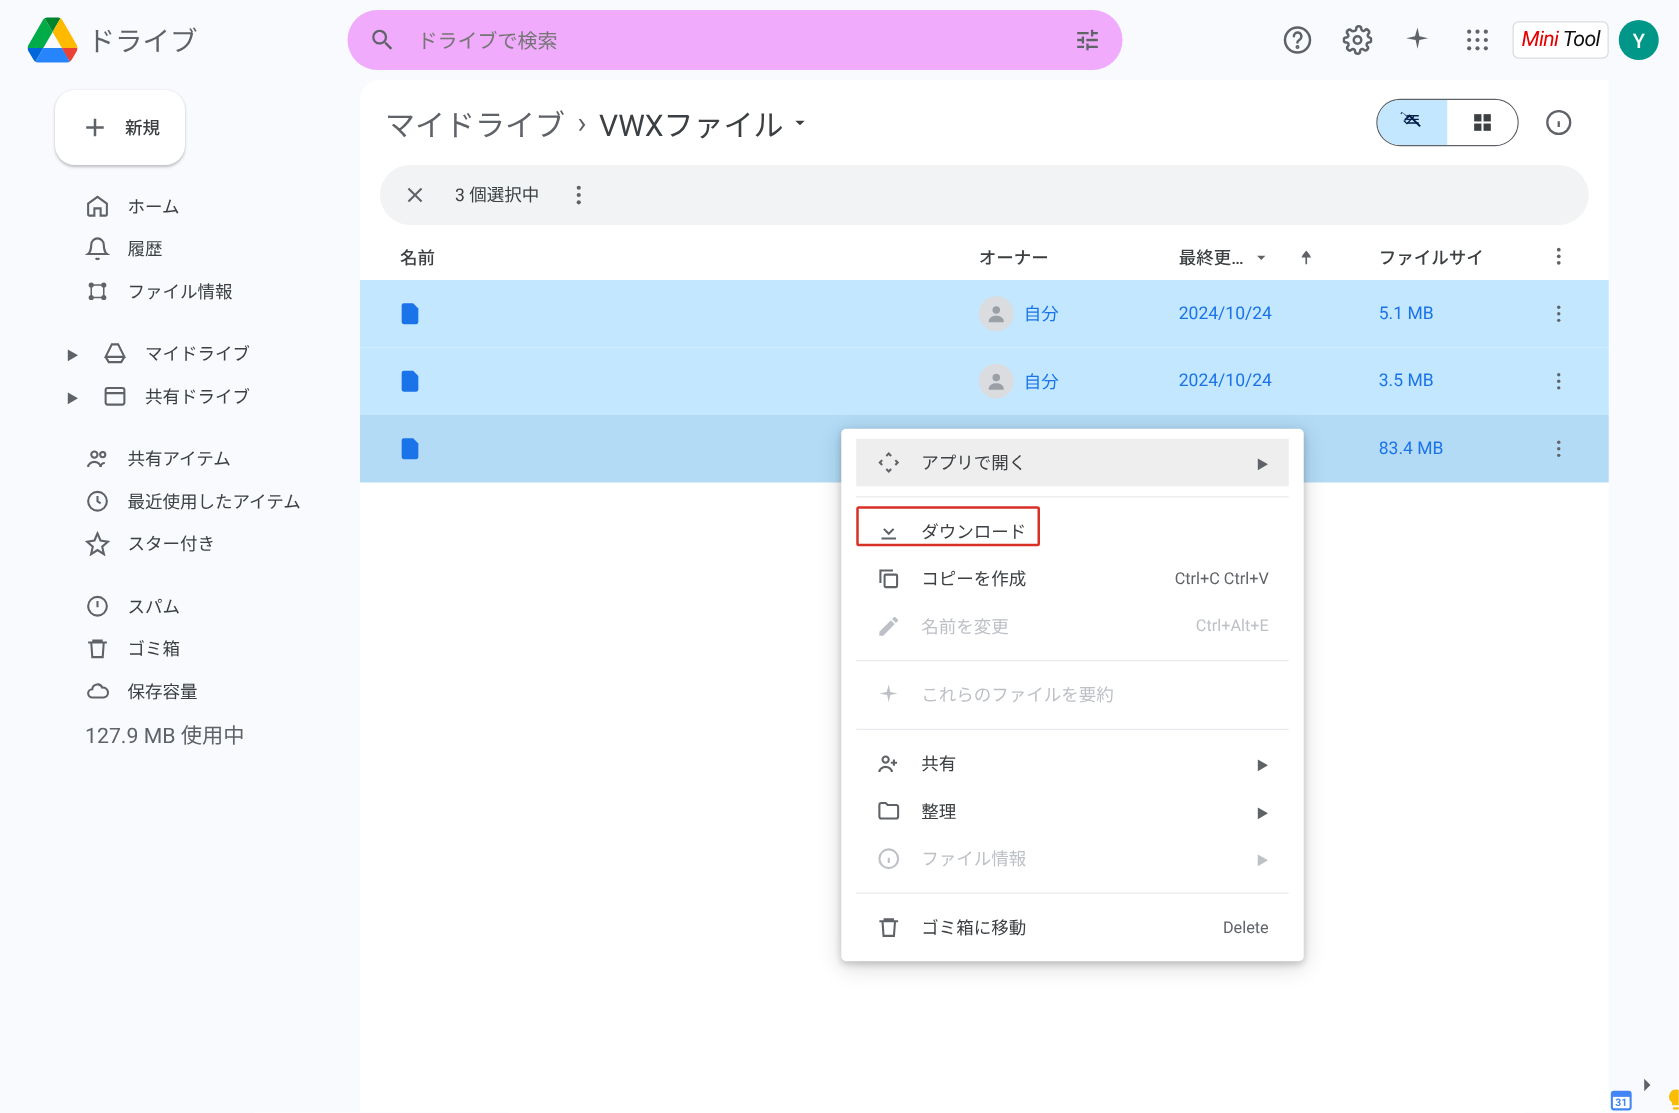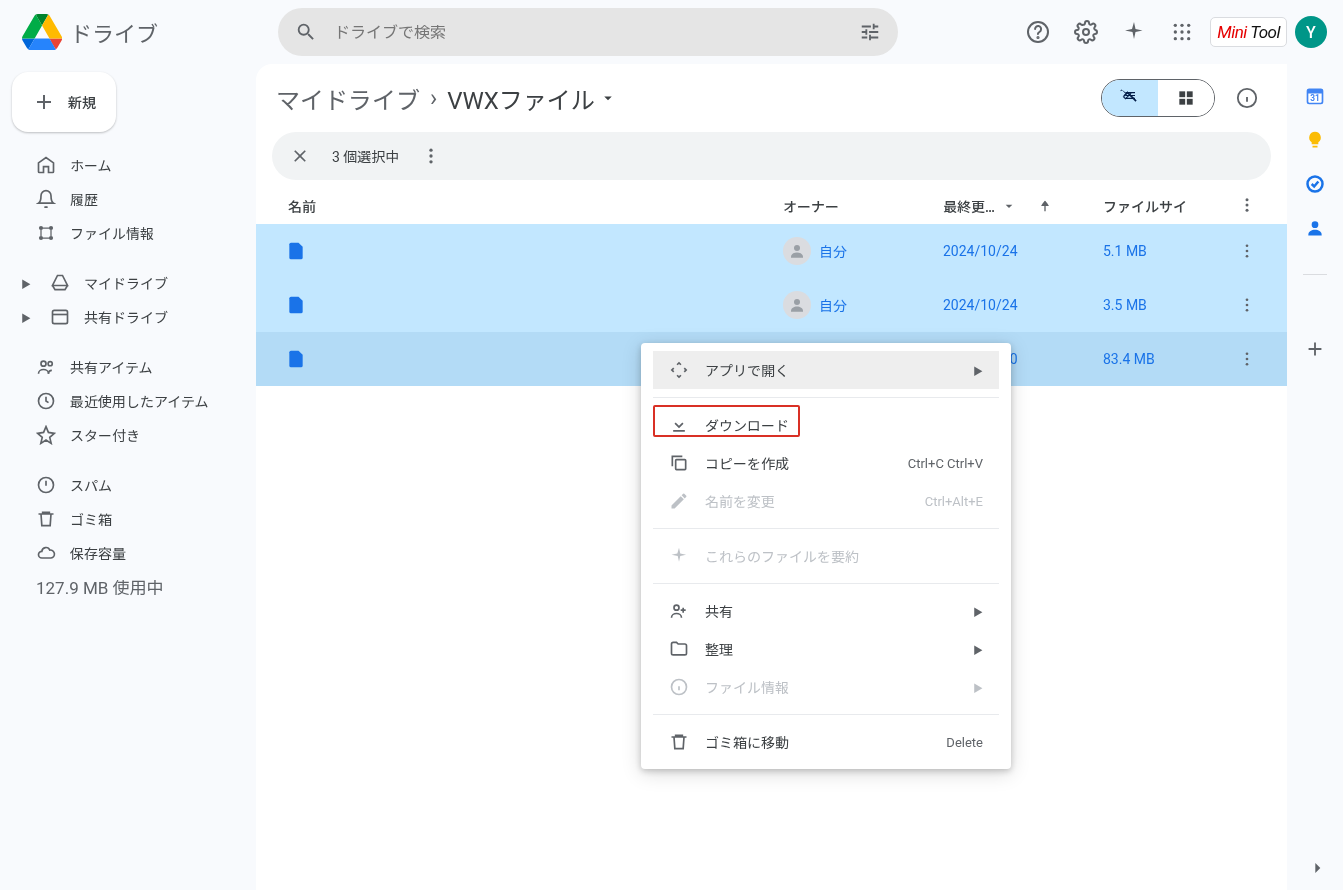--- a/index.html
+++ b/index.html
@@ -2,30 +2,30 @@
 <html><head>
 <meta charset="utf-8">
 <style>
 * { box-sizing: border-box; margin: 0; padding: 0; font-family: 'Roboto', 'Noto Sans JP', Arial, sans-serif; }
 body { width: 1343px; height: 890px; background: #f8fafd; overflow: hidden; position: relative; }
 
 .header { display: flex; height: 64px; padding: 8px; gap: 22px; }
 .logo-section { display: flex; align-items: center; gap: 8px; padding-left: 14px; width: 248px; }
 .logo-icon { width: 40px; height: 40px; }
 .logo-text { font-size: 22px; color: #5f6368; }
-.search-bar { flex: 0 0 620px; height: 48px; background: #e5e5e5; border-radius: 24px; display: flex; align-items: center; padding: 0 8px; }
+.search-bar { flex: 0 0 620px; height: 48px; background: #f0abfc; border-radius: 24px; display: flex; align-items: center; padding: 0 8px; }
 .search-icon-btn, .tune-icon-btn { width: 40px; height: 40px; display: flex; align-items: center; justify-content: center; border-radius: 50%; }
 .search-input { flex: 1; border: none; background: transparent; font-size: 16px; color: #5f6368; outline: none; padding: 0 8px; }
 .header-right { flex: 1; display: flex; align-items: center; justify-content: flex-end; gap: 8px; padding-right: 8px; }
 .hicon { width: 40px; height: 40px; display: flex; align-items: center; justify-content: center; border-radius: 50%; color: #5f6368; }
 .mini-tool { background: #fff; border: 1px solid #dadce0; border-radius: 5px; padding: 4px 6px; color: #e60000; font-weight: 400; font-size: 17px; font-style: italic; letter-spacing: -0.5px; }
 .mini-tool span { color: #111; }
 .avatar { width: 32px; height: 32px; border-radius: 50%; background: #009688; color: #fff; display: flex; align-items: center; justify-content: center; font-size: 16px; font-weight: 500; }
 
-.body-row { display: flex; height: calc(100% - 64px); }
+.body-row { display: flex; height: calc(100% - 64px); margin-left: 32px; }
 .sidebar { width: 256px; padding: 8px 12px; }
 .new-btn { display: flex; align-items: center; gap: 12px; background: #fff; border: none; border-radius: 16px; padding: 18px 20px; font-size: 14px; font-weight: 500; color: #3c4043; box-shadow: 0 1px 2px rgba(0,0,0,0.15), 0 1px 3px rgba(0,0,0,0.1); margin-bottom: 16px; cursor: pointer; }
 .nav-item { display: flex; align-items: center; gap: 14px; padding: 7px 12px 7px 24px; border-radius: 20px; font-size: 14px; color: #3c4043; cursor: pointer; }
 .nav-item.expandable { padding-left: 4px; }
 .nav-item .chev { width: 20px; display: inline-flex; justify-content: center; color: #5f6368; font-size: 10px; }
 .nav-item .nicon { width: 20px; color: #5f6368; display: flex; align-items: center; justify-content: center; }
 .nav-sep { height: 16px; }
 .storage-text { font-size: 17px; color: #5f6368; padding-left: 24px; margin-top: 4px; }
 
 .main { flex: 1; background: #fff; border-radius: 16px 0 0 0; padding: 0; display: flex; flex-direction: column; position: relative; }
@@ -67,21 +67,21 @@
 .cm-item.disabled { color: #bdc1c6; cursor: default; }
 .cm-item .cm-icon { width: 20px; display: flex; justify-content: center; color: #5f6368; }
 .cm-item.disabled .cm-icon { color: #bdc1c6; }
 .cm-item .cm-label { flex: 1; }
 .cm-item .cm-shortcut { font-size: 13px; color: #5f6368; }
 .cm-item.disabled .cm-shortcut { color: #bdc1c6; }
 .cm-item .cm-arrow { color: #5f6368; font-size: 10px; }
 .cm-divider { height: 1px; background: #e8eaed; margin: 8px 0; }
 .cm-highlight { position: absolute; border: 2px solid #d93025; border-radius: 2px; pointer-events: none; }
 
-.side-panel { width: 56px; display: flex; flex-direction: column; align-items: center; gap: 24px; padding-top: 22px; position: relative; }
+.side-panel { width: 56px; display: flex; flex-direction: row; align-items: flex-end; gap: 24px; padding-top: 22px; position: relative; }
 .sp-icon { width: 20px; height: 20px; cursor: pointer; }
 .sp-plus { margin-top: 30px; width: 40px; height: 40px; display:flex; align-items:center; justify-content:center; color:#5f6368; cursor:pointer; }
 .sp-chevron { position: absolute; bottom: 12px; right: 16px; color:#5f6368; cursor:pointer;}
 
 svg { display: block; }
 </style>
 </head>
 <body>
 
 <div class="header">

